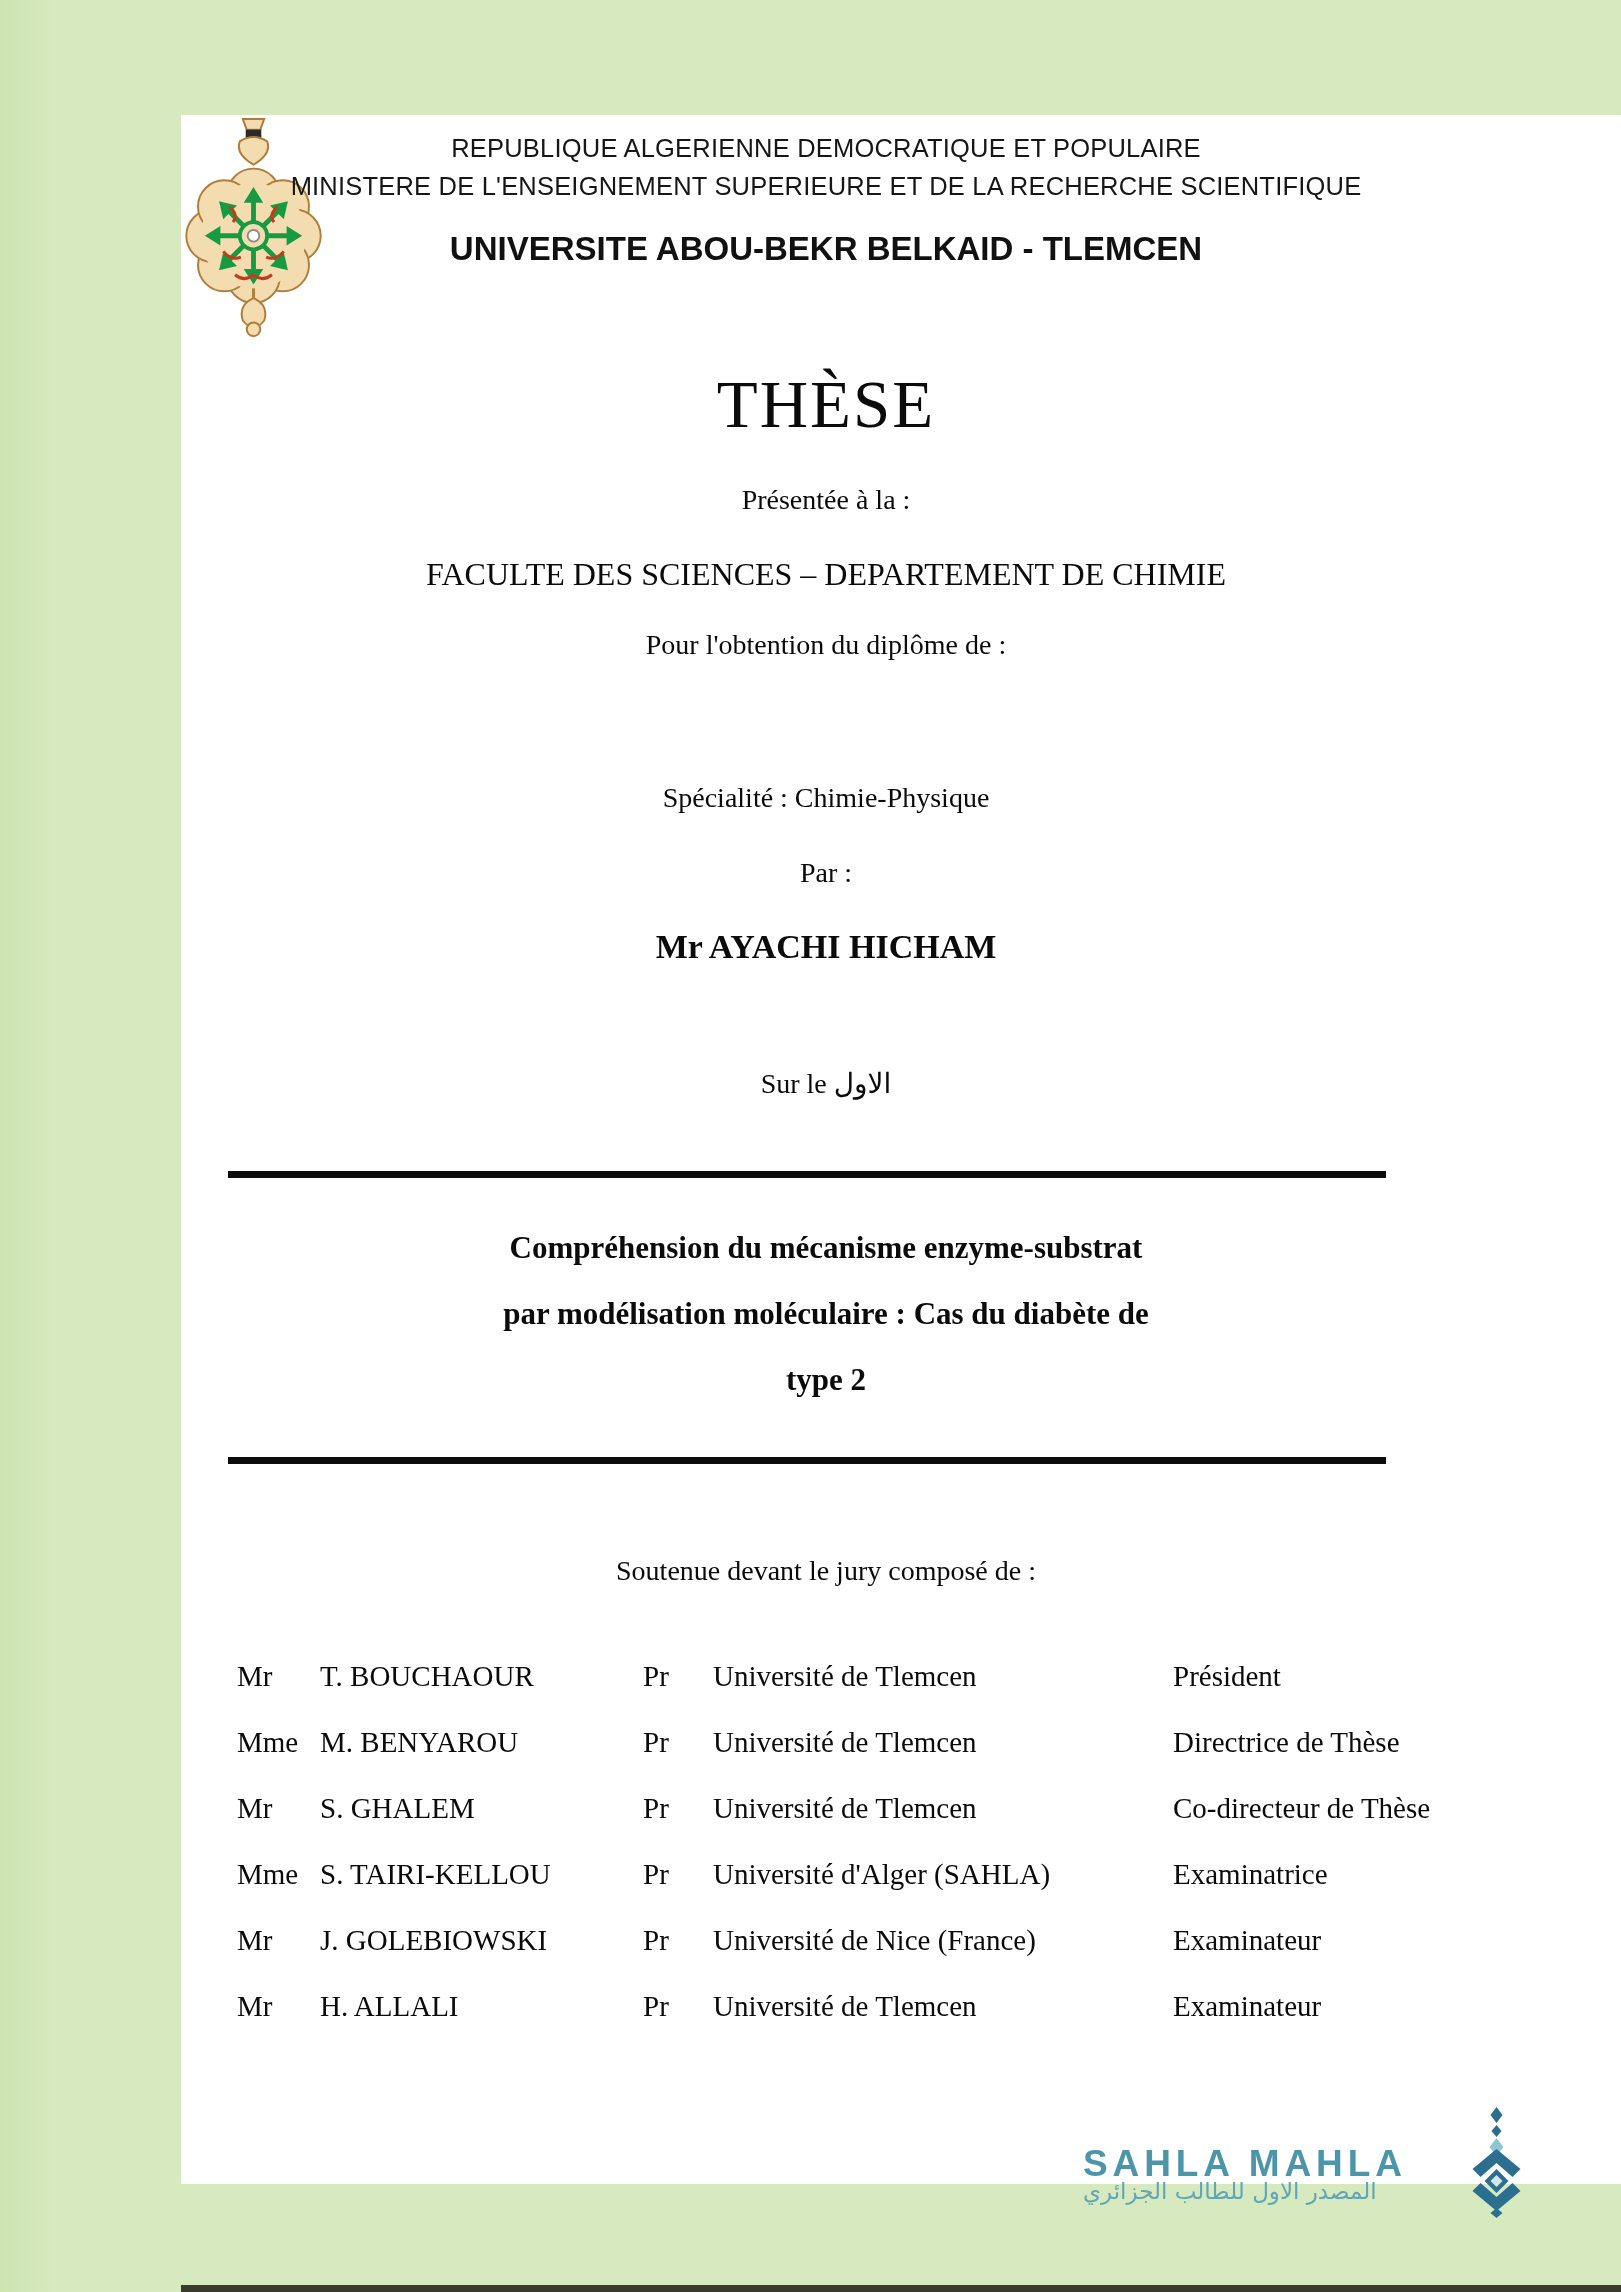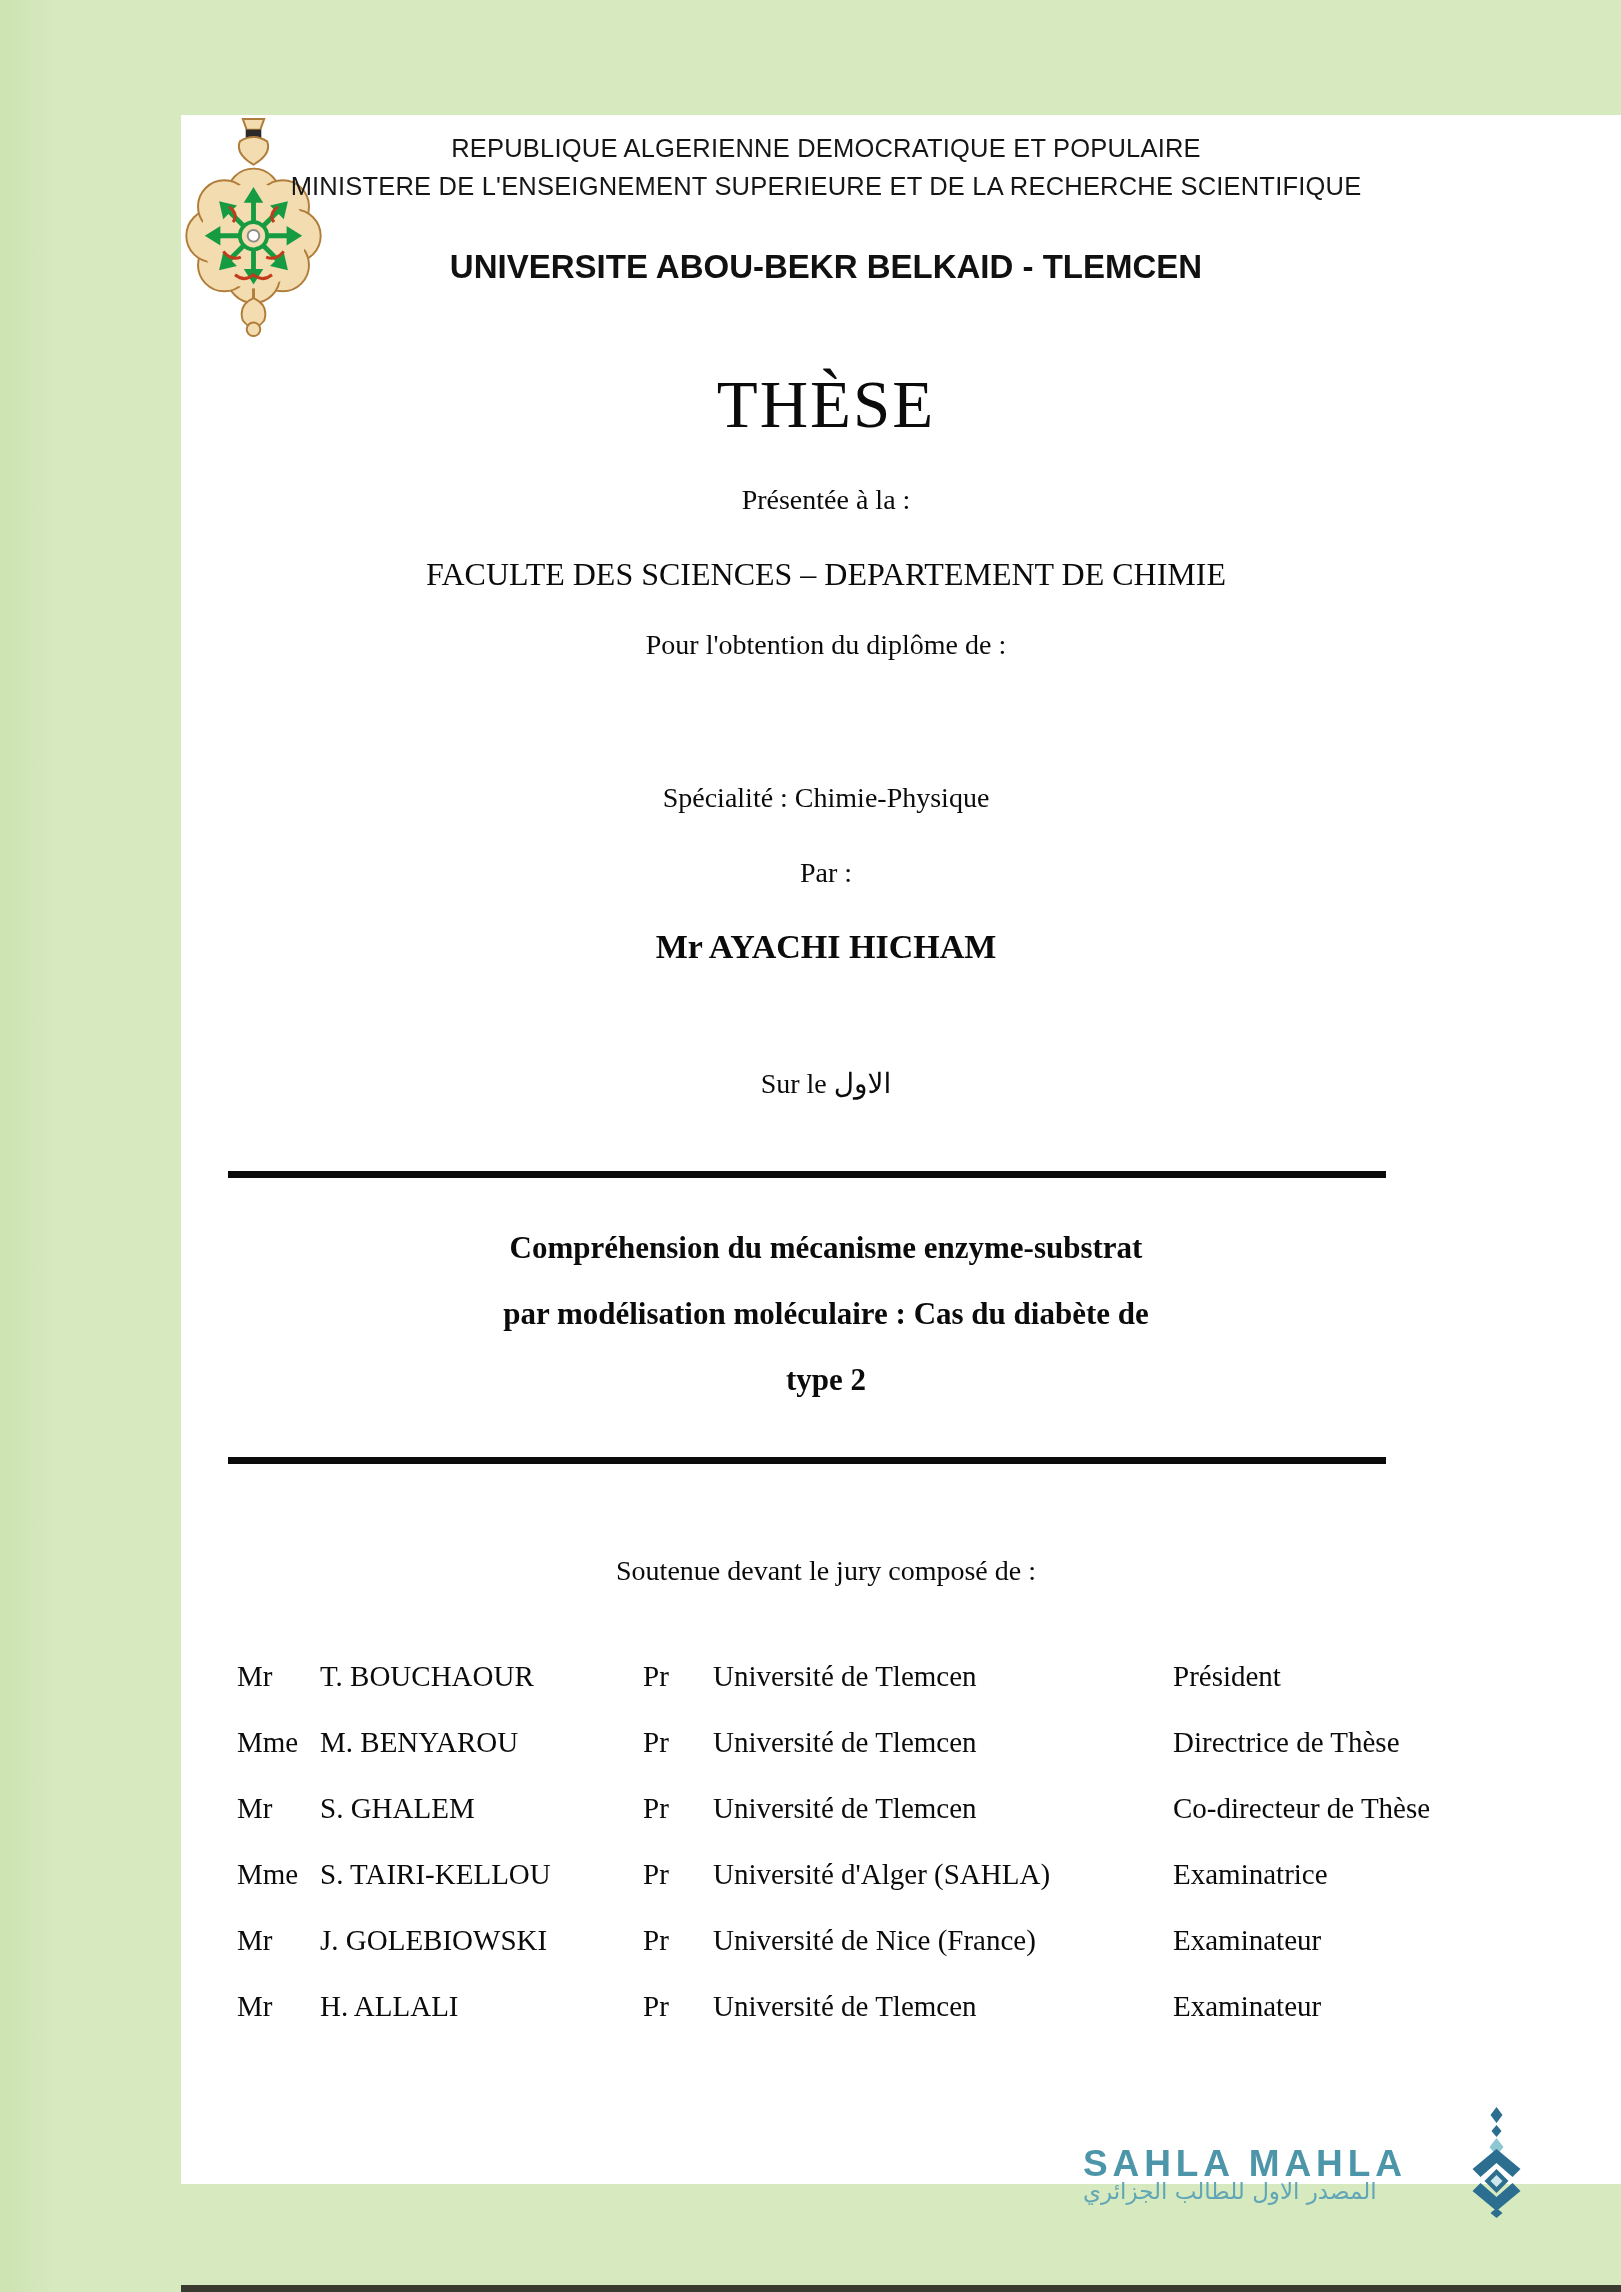--- a/index.html
+++ b/index.html
@@ -23,21 +23,21 @@
   }
   .scan-edge{
     left:181px;top:2285px;width:1440px;height:7.8px;
     background:#3a3a2f;z-index:1;
   }
   .txt{left:189px;width:1274px;text-align:center;z-index:2;}
   .sans{font-family:"Liberation Sans","DejaVu Sans",sans-serif;}
   .hdr{font-size:25.5px;line-height:31px;font-weight:500;color:#161616;letter-spacing:0.2px;}
   .hdr1{top:133px;}
   .hdr2{top:171px;}
-  .univ{top:248px;font-size:33px;font-weight:700;color:#111;}
+  .univ{top:230px;font-size:33px;font-weight:700;color:#111;}
   .these{top:365px;font-size:67px;line-height:78px;letter-spacing:2px;}
   .small-line{font-size:28px;line-height:35px;}
   .presentee{top:482px;}
   .faculte{top:555px;font-size:32px;line-height:39px;}
   .obtention{top:627px;}
   .doctorat{top:698px;font-size:42px;line-height:51px;letter-spacing:1px;}
   .specialite{top:780px;}
   .par{top:855px;}
   .author{top:925px;font-size:34px;line-height:43px;font-weight:700;}
   .theme{top:1066px;}

